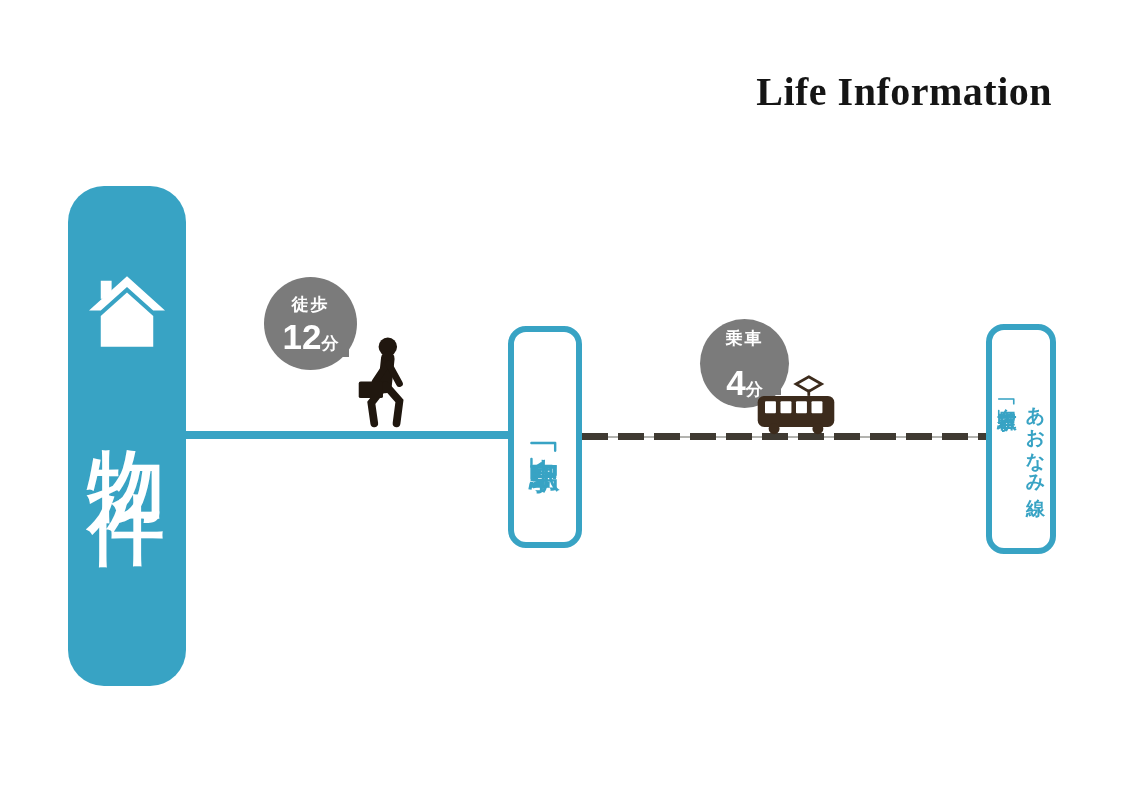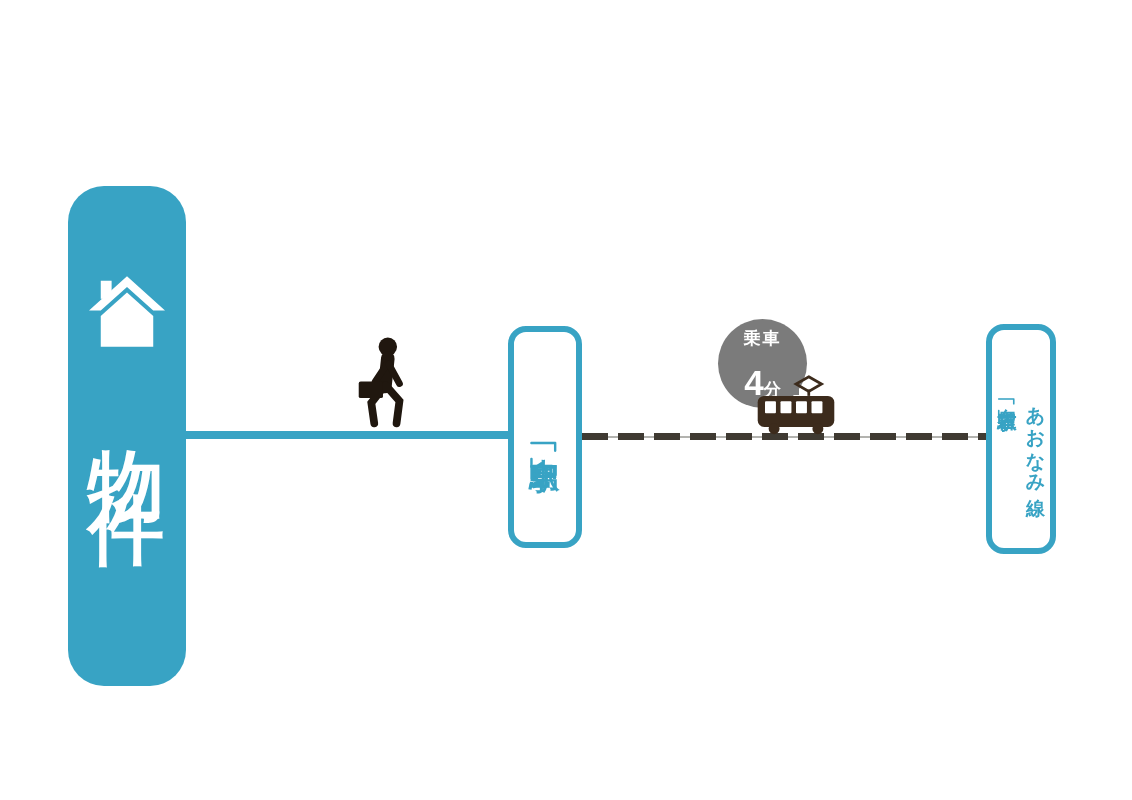--- a/index.html
+++ b/index.html
@@ -48,47 +48,52 @@
   .bubble{
     position:absolute;border-radius:50%;background:var(--bubble-gray,#7B7B7B);color:#ffffff;
     display:flex;flex-direction:column;align-items:center;justify-content:center;text-align:center;
   }
   .bubble::after{
     content:"";position:absolute;right:-7px;bottom:-2px;width:0;height:0;
     border:15px solid transparent;border-top-color:var(--bubble-gray,#7B7B7B);
     transform:rotate(-45deg);
   }
   .bubble-walk{left:264px;top:277px;width:93px;height:93px;}
-  .bubble-ride{left:718px;top:319px;width:89px;height:89px;gap:12px;}
+  .bubble-ride{left:700px;top:319px;width:89px;height:89px;gap:12px;}
   .bubble-mode{font-size:17px;font-weight:700;letter-spacing:2px;}
   .bubble-time{font-weight:700;line-height:1;margin-top:3px;}
   .bubble-time .num{font-size:35px;}
   .bubble-time .unit{font-size:17px;}
   
   .person{position:absolute;left:348px;top:336px;color:var(--person-dark,#20170F);}
   .train{position:absolute;left:754px;top:374px;color:var(--train-brown,#3C2B1C);}
 </style>
 </head>
 <body>
 
 <div class="canvas">
 
+  <div class="title">Life Information</div>
 
   <div class="pill">
     <svg class="house" viewBox="0 0 84 78" width="76" height="71" aria-hidden="true">
       <rect x="13" y="5" width="12" height="20" fill="#ffffff"></rect>
       <path d="M42 0 L84 38 L71 38 L42 12 L13 38 L0 38 Z" fill="#ffffff"></path>
       <path d="M42 18 L71 44 L71 78 L13 78 L13 44 Z" fill="#ffffff"></path>
     </svg>
     <div class="property-label">物件</div>
   </div>
 
   <div class="walk-line"></div>
   <div class="rail-line"></div>
 
+  <div class="bubble bubble-walk">
+    <span class="bubble-mode">徒歩</span>
+    <span class="bubble-time"><span class="num">12</span><span class="unit">分</span></span>
+  </div>
 
   <svg class="person" viewBox="0 0 70 100" width="68" height="97" aria-hidden="true">
     <circle cx="41" cy="11" r="9.5" fill="currentColor"></circle>
     <g stroke="currentColor" fill="none" stroke-linecap="round">
       <path d="M41 23 L38 52" stroke-width="14"></path>
       <path d="M40 29 L28 47" stroke-width="7"></path>
       <path d="M42 29 L53 49" stroke-width="7"></path>
       <path d="M38 51 L24 69 L27 90" stroke-width="8"></path>
       <path d="M39 51 L53 67 L50 90" stroke-width="8"></path>
     </g>

